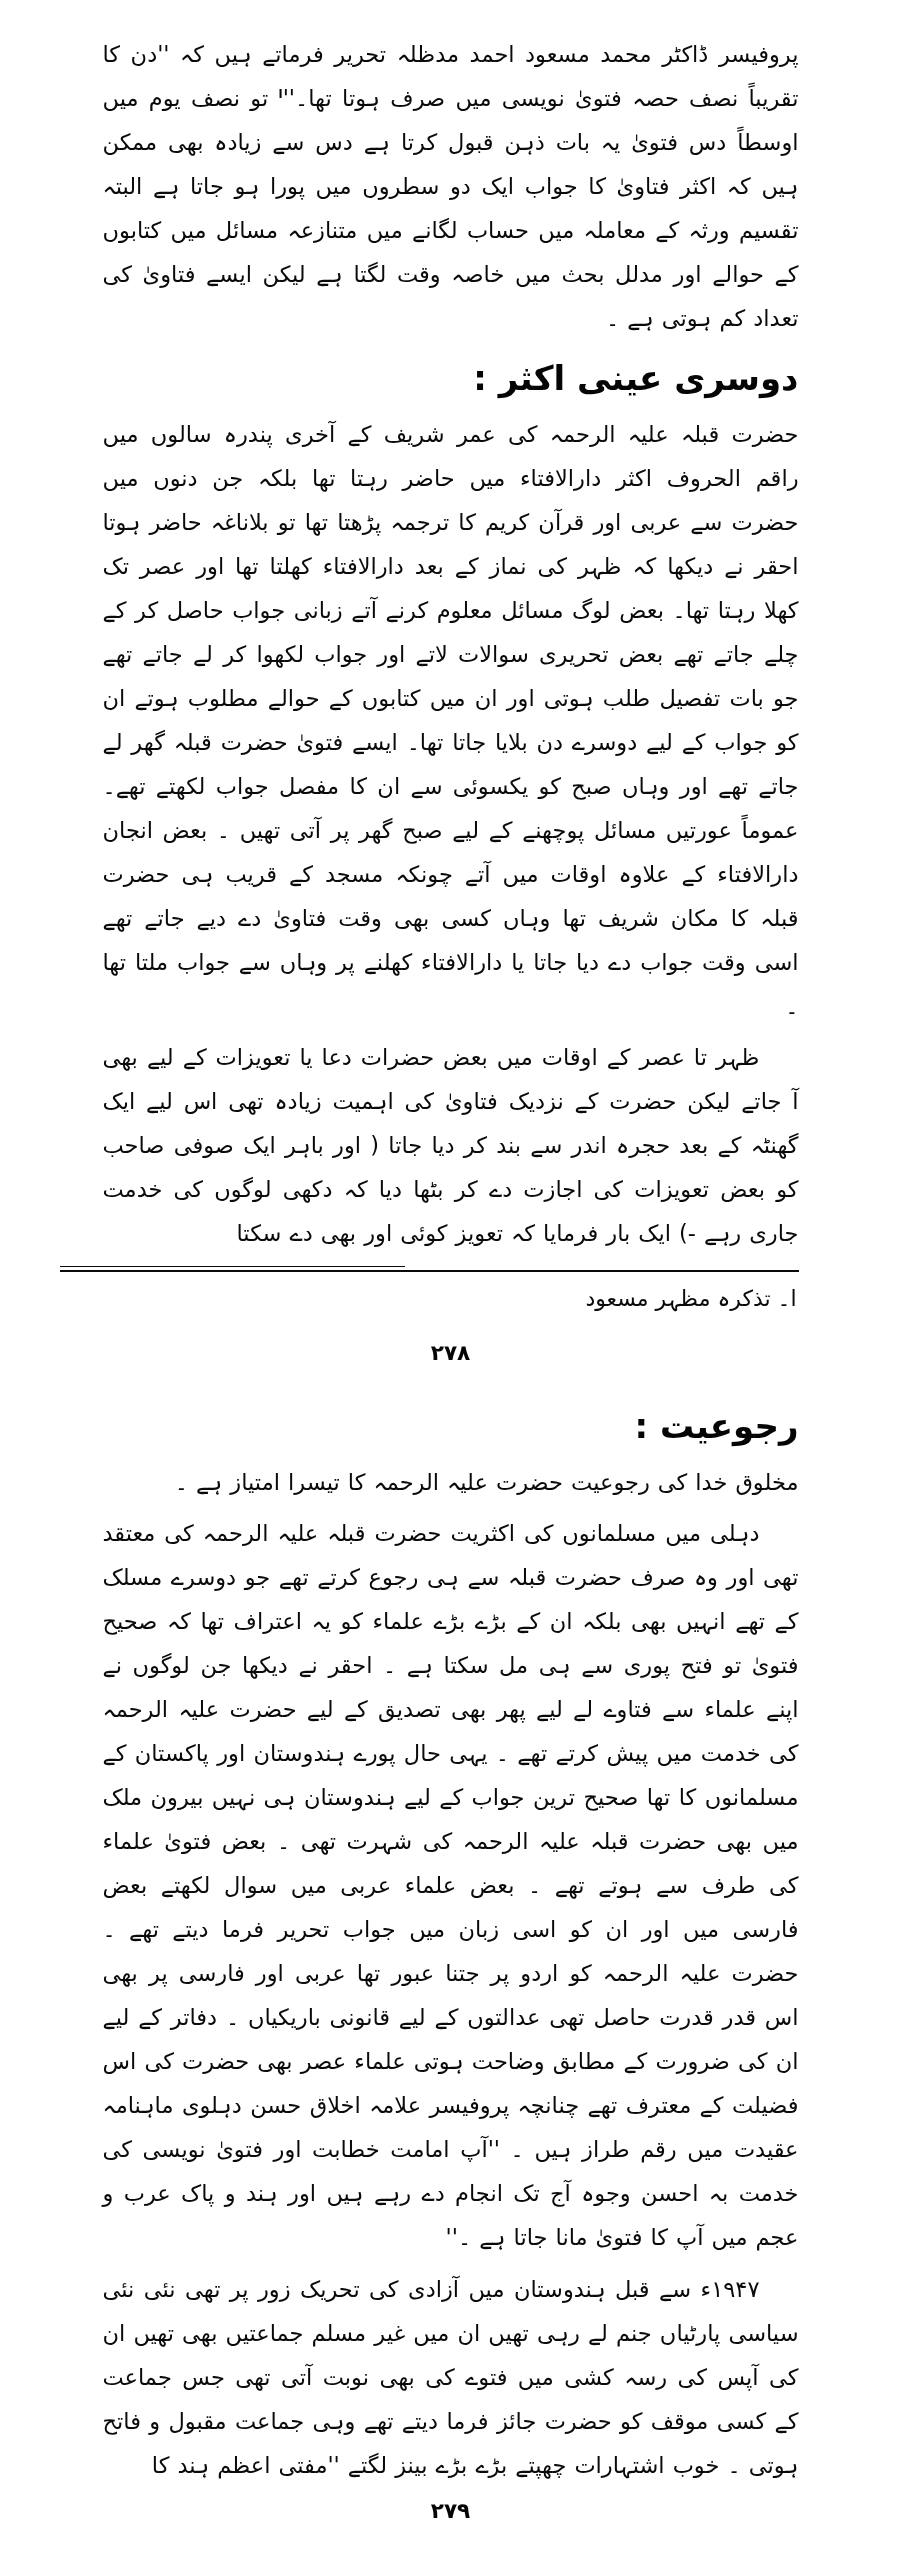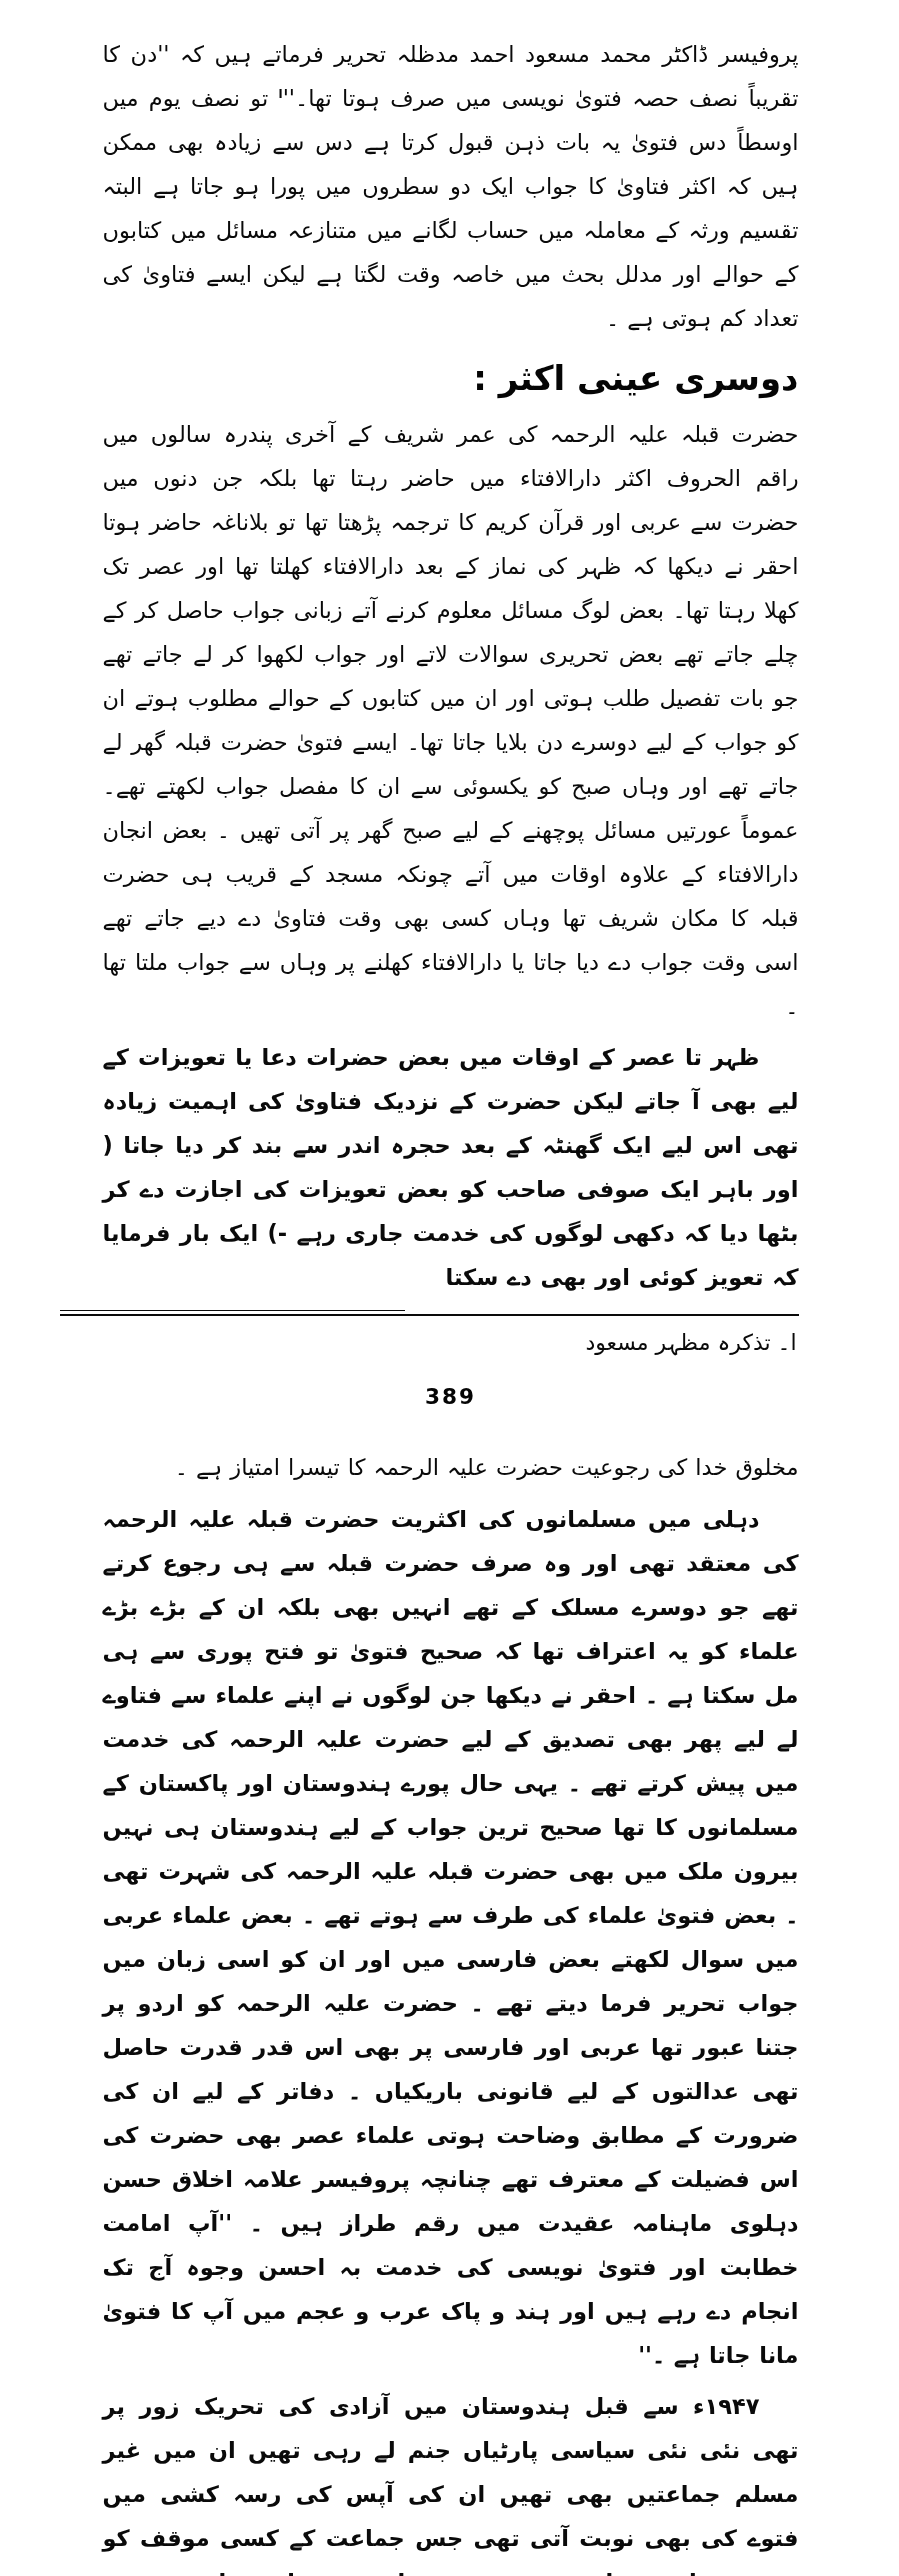--- a/index.html
+++ b/index.html
@@ -22,21 +22,21 @@
   }
   .body-para {
     margin: 0;
     font-size: 22.5px;
     line-height: 44px;
     text-align: justify;
     text-justify: inter-word;
     color: #0a0a0a;
     word-spacing: 0.9px;
   }
-  .body-para.indent { text-indent: 39px; font-weight: bold; }
+  .body-para.indent { text-indent: 39px; }
   .section-heading {
     margin: 13px 0 7.5px 0;
     font-size: 34px;
     line-height: 51px;
     font-weight: bold;
     text-align: right;
     color: #050505;
   }
   .fn-mark {
     font-size: 12px;
@@ -97,27 +97,28 @@
     <div class="gap-sm"></div>
 
     <p class="body-para indent">ظہر تا عصر کے اوقات میں بعض حضرات دعا یا تعویزات کے لیے بھی آ جاتے لیکن حضرت کے نزدیک فتاویٰ کی اہمیت زیادہ تھی اس لیے ایک گھنٹہ کے بعد حجرہ اندر سے بند کر دیا جاتا ( اور باہر ایک صوفی صاحب کو بعض تعویزات کی اجازت دے کر بٹھا دیا کہ دکھی لوگوں کی خدمت جاری رہے -) ایک بار فرمایا کہ تعویز کوئی اور بھی دے سکتا</p>
 
     <div class="fn-rule">
         <span class="rule-overlap"></span>
       </div>
 
     <div class="footnote">ا۔ تذکرہ مظہر مسعود</div>
 
-    <div class="page-num top-page">389</div>
+    <div class="page-num top-page">۲۷۸</div>
 
   </section>
 
   <section>
 
 
+    <h2 class="section-heading">رجوعیت :</h2>
 
     <p class="body-para">مخلوق خدا کی رجوعیت حضرت علیہ الرحمہ کا تیسرا امتیاز ہے ۔</p>
 
     <div class="gap-sm"></div>
 
     <p class="body-para indent">دہلی میں مسلمانوں کی اکثریت حضرت قبلہ علیہ الرحمہ کی معتقد تھی اور وہ صرف حضرت قبلہ سے ہی رجوع کرتے تھے جو دوسرے مسلک کے تھے انہیں بھی بلکہ ان کے بڑے بڑے علماء کو یہ اعتراف تھا کہ صحیح فتویٰ تو فتح پوری سے ہی مل سکتا ہے ۔ احقر نے دیکھا جن لوگوں نے اپنے علماء سے فتاوے لے لیے پھر بھی تصدیق کے لیے حضرت علیہ الرحمہ کی خدمت میں پیش کرتے تھے ۔ یہی حال پورے ہندوستان اور پاکستان کے مسلمانوں کا تھا صحیح ترین جواب کے لیے ہندوستان ہی نہیں بیرون ملک میں بھی حضرت قبلہ علیہ الرحمہ کی شہرت تھی ۔ بعض فتویٰ علماء کی طرف سے ہوتے تھے ۔ بعض علماء عربی میں سوال لکھتے بعض فارسی میں اور ان کو اسی زبان میں جواب تحریر فرما دیتے تھے ۔ حضرت علیہ الرحمہ کو اردو پر جتنا عبور تھا عربی اور فارسی پر بھی اس قدر قدرت حاصل تھی عدالتوں کے لیے قانونی باریکیاں ۔ دفاتر کے لیے ان کی ضرورت کے مطابق وضاحت ہوتی علماء عصر بھی حضرت کی اس فضیلت کے معترف تھے چنانچہ پروفیسر علامہ اخلاق حسن دہلوی ماہنامہ عقیدت میں رقم طراز ہیں ۔ ''آپ امامت خطابت اور فتویٰ نویسی کی خدمت بہ احسن وجوہ آج تک انجام دے رہے ہیں اور ہند و پاک عرب و عجم میں آپ کا فتویٰ مانا جاتا ہے ۔''</p>
 
     <div class="gap-sm"></div>
 
     <p class="body-para indent">۱۹۴۷ء سے قبل ہندوستان میں آزادی کی تحریک زور پر تھی نئی نئی سیاسی پارٹیاں جنم لے رہی تھیں ان میں غیر مسلم جماعتیں بھی تھیں ان کی آپس کی رسہ کشی میں فتوے کی بھی نوبت آتی تھی جس جماعت کے کسی موقف کو حضرت جائز فرما دیتے تھے وہی جماعت مقبول و فاتح ہوتی ۔ خوب اشتہارات چھپتے بڑے بڑے بینز لگتے ''مفتی اعظم ہند کا</p>

